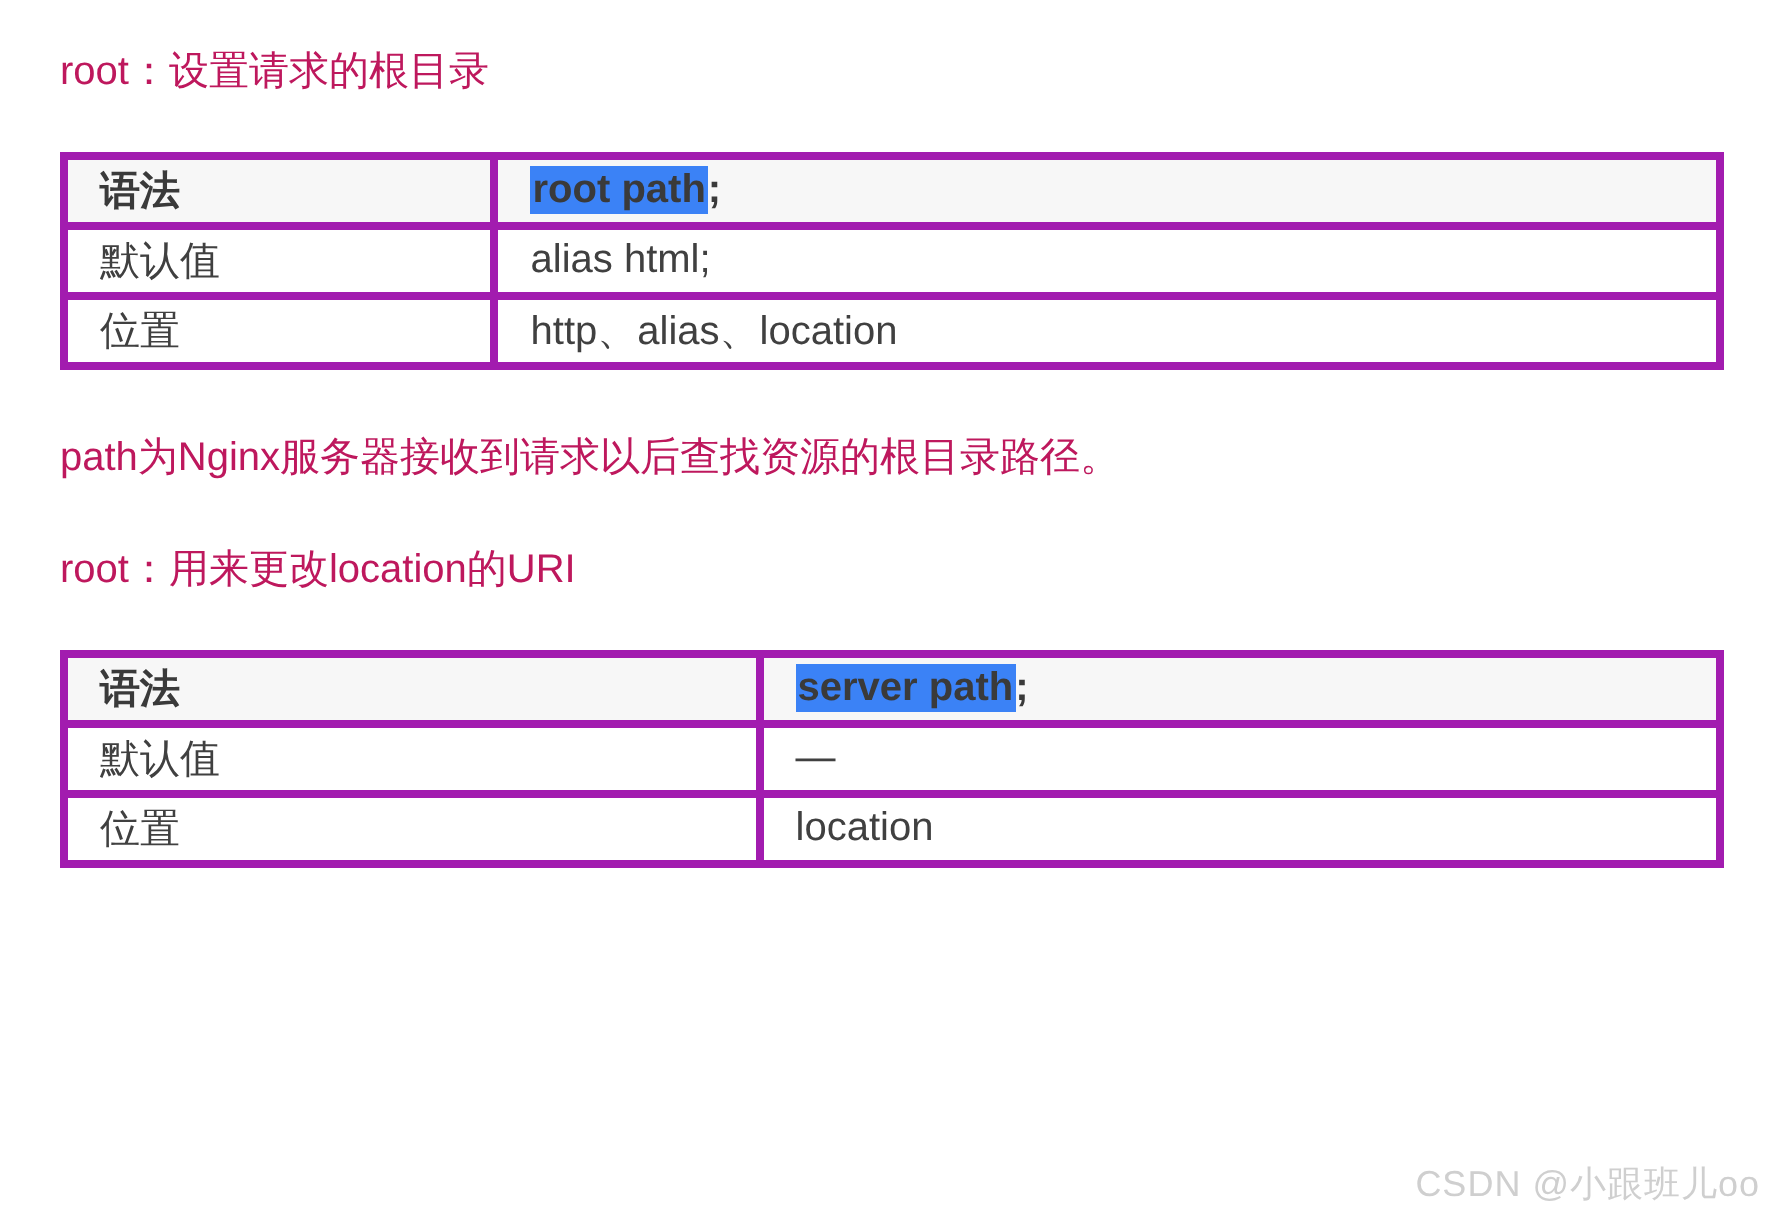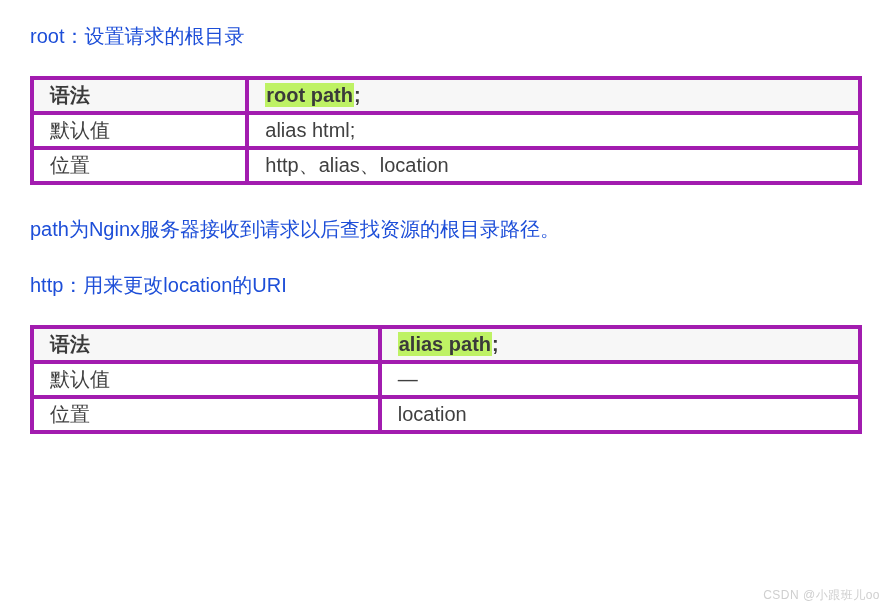--- a/index.html
+++ b/index.html
@@ -11,21 +11,21 @@
       font-family: -apple-system, BlinkMacSystemFont, "Segoe UI", "PingFang SC", "Hiragino Sans GB", "Microsoft YaHei", sans-serif;
       background: #ffffff;
       padding: 20px 30px;
       color: #404040;
       width: 892px;
       height: 612px;
       position: relative;
     }
     .desc {
       font-size: 20px;
-      color: #1d4ed8;
+      color: #be185d;
       margin-bottom: 24px;
       line-height: 1.6;
     }
     table {
       width: 100%;
       border-collapse: collapse;
       margin-bottom: 28px;
     }
     th, td {
       border: 4px solid #a21caf;
@@ -34,38 +34,38 @@
       font-size: 20px;
       color: #404040;
       font-weight: normal;
     }
     th {
       background: #f7f7f7;
       font-weight: 700;
       color: #3a3a3a;
     }
     .highlight {
-      background: #bef264;
+      background: #3b82f6;
       font-weight: 700;
       color: #3a3a3a;
       padding: 1px 1px;
     }
     .semi {
       font-weight: 700;
       color: #3a3a3a;
     }
     .t1-col1 { width: 26%; }
     .t1-col2 { width: 74%; }
     .t2-col1 { width: 42%; }
     .t2-col2 { width: 58%; }
     .watermark {
       position: absolute;
       bottom: 8px;
       right: 12px;
-      font-size: 12px;
+      font-size: 18px;
       color: #cfcfcf;
       letter-spacing: 0.5px;
     }
   </style>
 </head>
 <body>
 
 <p class="desc">root：设置请求的根目录</p>
 
 <table>
@@ -82,28 +82,28 @@
   </tr>
   <tr>
     <td>位置</td>
     <td>http、alias、location</td>
   </tr>
 </tbody>
   </table>
 
 <p class="desc">path为Nginx服务器接收到请求以后查找资源的根目录路径。</p>
 
-<p class="desc">http：用来更改location的URI</p>
+<p class="desc">root：用来更改location的URI</p>
 
 <table>
   <tbody>
       <tr>
     <th class="t2-col1">语法</th>
     <th class="t2-col2">
-      <span class="highlight">alias path</span><span class="semi">;</span>
+      <span class="highlight">server path</span><span class="semi">;</span>
     </th>
   </tr>
   <tr>
     <td>默认值</td>
     <td>—</td>
   </tr>
   <tr>
     <td>位置</td>
     <td>location</td>
   </tr>

